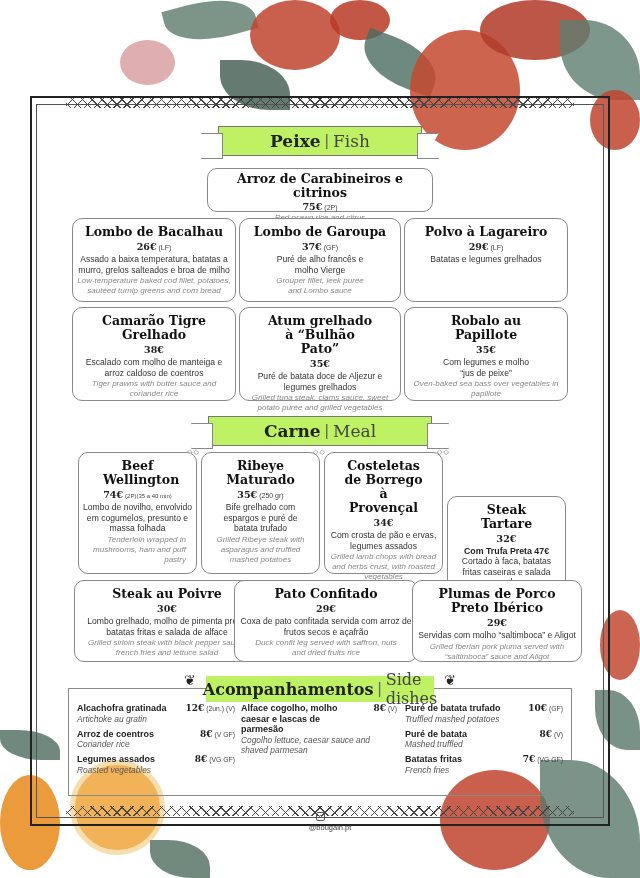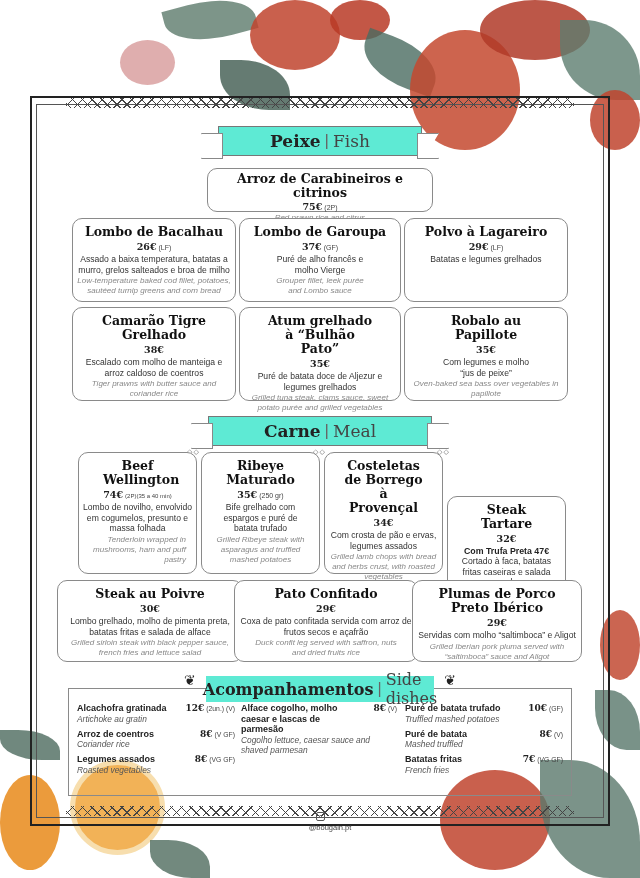--- a/index.html
+++ b/index.html
@@ -9,21 +9,21 @@
   
   .flower{position:absolute;border-radius:50%;opacity:.85;}
   .leaf{position:absolute;border-radius:0 70% 0 70%;opacity:.8;}
   
   .frame{position:absolute;left:30px;top:96px;width:580px;height:730px;border:2px solid #222;}
   .frame-inner{position:absolute;left:36px;top:104px;width:568px;height:714px;border:1px solid #555;}
   .lattice{position:absolute;height:10px;background:
     repeating-linear-gradient(45deg,transparent 0 3px,#444 3px 4px,transparent 4px 7px),
     repeating-linear-gradient(-45deg,transparent 0 3px,#444 3px 4px,transparent 4px 7px);}
   
-  .banner{position:absolute;height:30px;border:1px solid #777;background:#5eead4;display:flex;align-items:center;justify-content:center;font-size:17px;}
+  .banner{position:absolute;height:30px;border:1px solid #777;background:#bef264;display:flex;align-items:center;justify-content:center;font-size:17px;}
   .banner .wing{position:absolute;top:6px;width:22px;height:26px;border:1px solid #888;background:#fff;}
   .banner .wl{left:-18px;clip-path:polygon(0 0,100% 0,100% 100%,0 100%,35% 50%);}
   .banner .wr{right:-18px;clip-path:polygon(0 0,100% 0,65% 50%,100% 100%,0 100%);}
   .banner b{font-weight:bold;}
   .banner .sep{margin:0 4px;color:#666;}
   .banner .en{font-weight:normal;color:#444;}
   
   .card{position:absolute;border:1px solid #8a8a8a;border-radius:10px;background:#fff;text-align:center;padding:6px 4px 3px;}
   .card .name{font-family:"DejaVu Serif","Liberation Serif",serif;font-weight:bold;font-size:12.5px;line-height:14px;color:#111;}
   .card .price{font-family:"DejaVu Serif","Liberation Serif",serif;font-weight:bold;font-size:9.5px;margin:2px 0 2px;color:#222;}
@@ -156,21 +156,21 @@
   <div class="en">Grilled lamb chops with bread and herbs crust, with roasted vegetables</div>
 </div>
 <div class="card" style="left:447px;top:452px;width:119px;height:122px;margin-top:44px;">
   <div class="name" style="padding:0 22px;">Steak Tartare</div>
   <div class="price"><span>32€</span></div>
   <div class="extra">Com Trufa Preta  47€</div>
   <div class="pt">Cortado à faca, batatas fritas caseiras e salada verde</div>
   <div class="en">Hand-cut beef tartare with homemade french fries and green salad</div>
 </div>
 
-<div class="card" style="left:57px;top:580px;width:186px;height:82px;">
+<div class="card" style="left:74px;top:580px;width:186px;height:82px;">
   <div class="name">Steak au Poivre</div>
   <div class="price"><span>30€</span></div>
   <div class="pt">Lombo grelhado, molho de pimenta preta, batatas fritas e salada de alface</div>
   <div class="en">Grilled sirloin steak with black pepper sauce, french fries and lettuce salad</div>
 </div>
 <div class="card" style="left:234px;top:580px;width:184px;height:82px;">
   <div class="name">Pato Confitado</div>
   <div class="price"><span>29€</span></div>
   <div class="pt">Coxa de pato confitada servida com arroz de frutos secos e açafrão</div>
   <div class="en" style="padding:0 14px;">Duck confit leg served with saffron, nuts and dried fruits rice</div>

